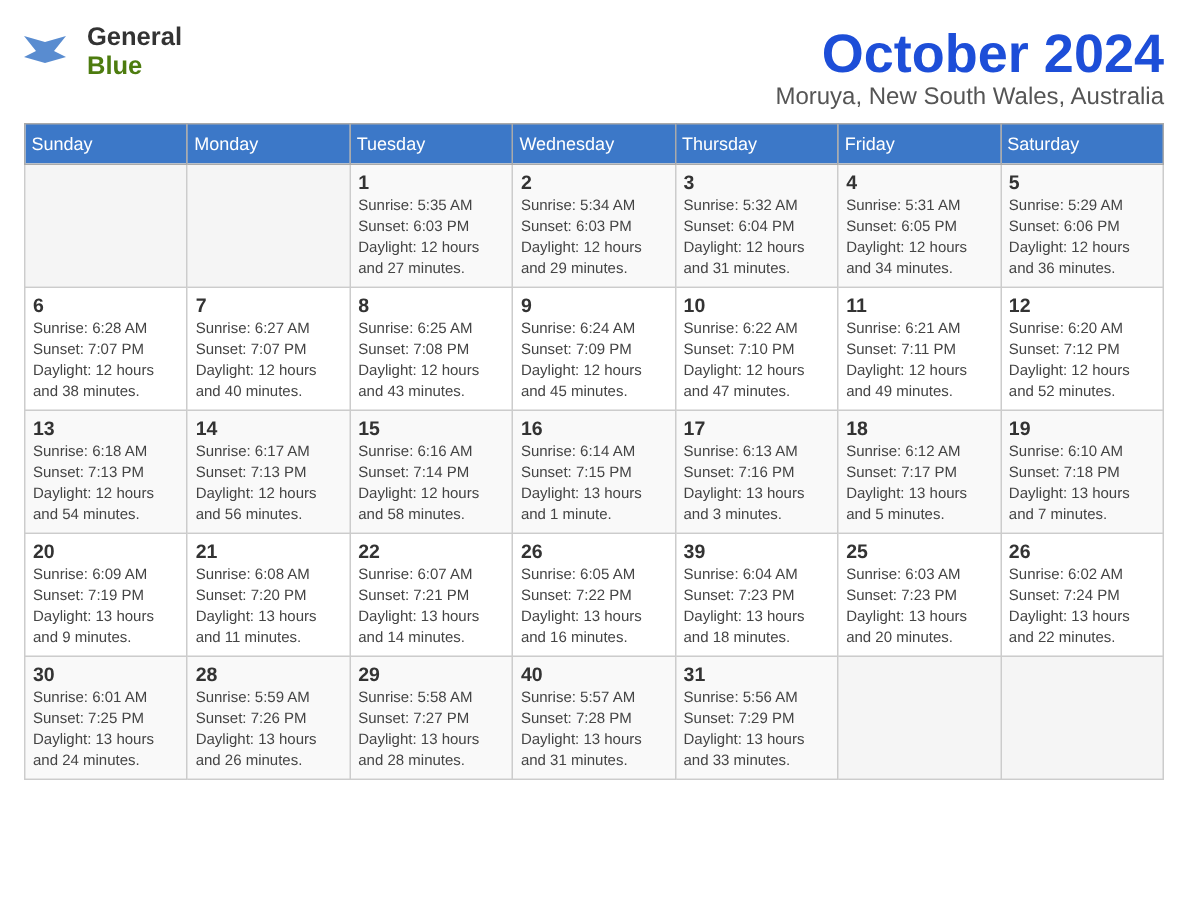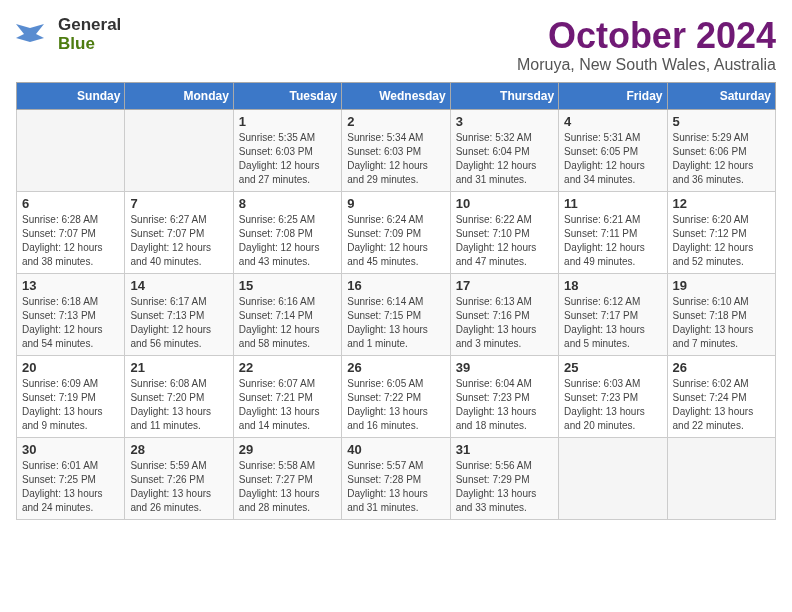--- a/index.html
+++ b/index.html
@@ -24,39 +24,39 @@
     .logo-bird {
       width: 28px;
       height: 22px;
     }
     .title-block {
       text-align: right;
     }
     .month-title {
       font-size: 36px;
       font-weight: bold;
-      color: #701a75;
+      color: #1d4ed8;
       line-height: 1.1;
     }
     .location-title {
       font-size: 16px;
       color: #555;
     }
     table {
       width: 100%;
       border-collapse: collapse;
       table-layout: fixed;
     }
     thead tr th {
       background-color: #3c78c8;
       color: #fff;
       font-size: 12px;
-      font-weight: bold;
+      font-weight: normal;
       padding: 6px 4px;
-      text-align: right;
+      text-align: left;
       border: 1px solid #aaa;
     }
     tbody tr td {
       vertical-align: top;
       padding: 4px 5px;
       font-size: 10px;
       color: #333;
       border: 1px solid #ccc;
       height: 80px;
       background: #fff;

